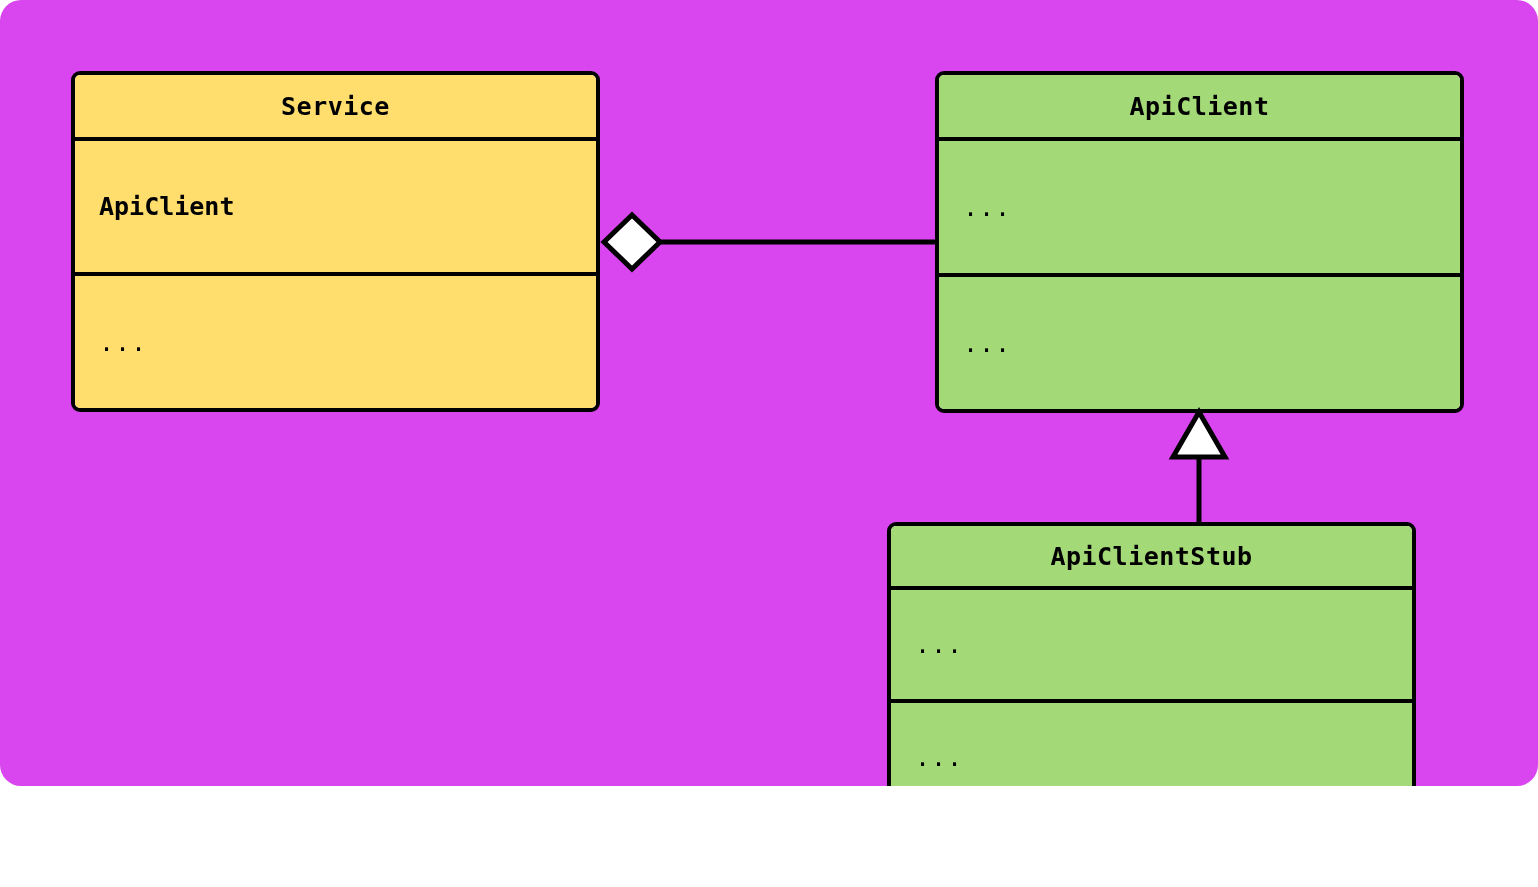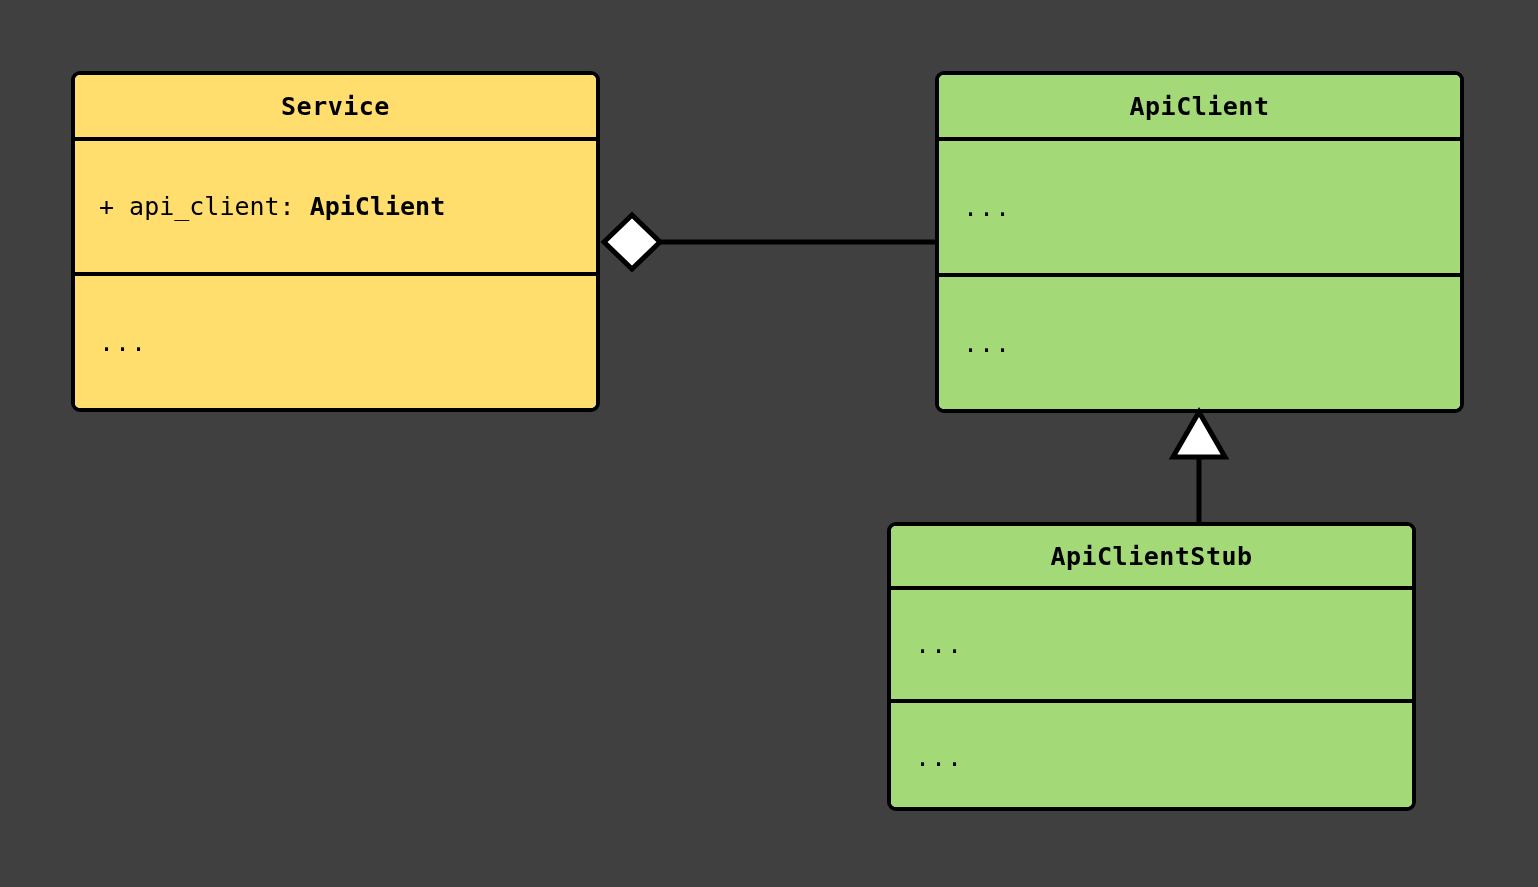--- a/index.html
+++ b/index.html
@@ -7,23 +7,24 @@
     margin: 0;
     padding: 0;
     background: #ffffff;
   }
   body {
     font-family: "DejaVu Sans Mono", "Liberation Mono", monospace;
   }
   #canvas {
     position: relative;
     width: 1538px;
-    height: 887px;
-    background: #404040;
+    height: 786px;
+    background: #d946ef;
     overflow: hidden;
+    border-radius: 21px;
   }
 
   
   .uml-class {
     position: absolute;
     box-sizing: border-box;
     border: 4px solid #000000;
     border-radius: 9px;
     overflow: hidden;
     background: #ffffff;
@@ -102,21 +103,21 @@
     stroke-linejoin: miter;
   }
 </style>
 </head>
 <body>
 
 <div id="canvas">
 
   <div class="uml-class theme-yellow" id="box-service">
     <div class="uml-title">Service</div>
-    <div class="uml-compartment c1"><span>+ api_client: </span><span class="attr-bold">ApiClient</span></div>
+    <div class="uml-compartment c1"><span class="attr-bold">ApiClient</span></div>
     <div class="uml-compartment c2"><span class="dots">...</span></div>
   </div>
 
   <div class="uml-class theme-green" id="box-apiclient">
     <div class="uml-title">ApiClient</div>
     <div class="uml-compartment c1"><span class="dots">...</span></div>
     <div class="uml-compartment c2"><span class="dots">...</span></div>
   </div>
 
   <div class="uml-class theme-green" id="box-apiclientstub">

